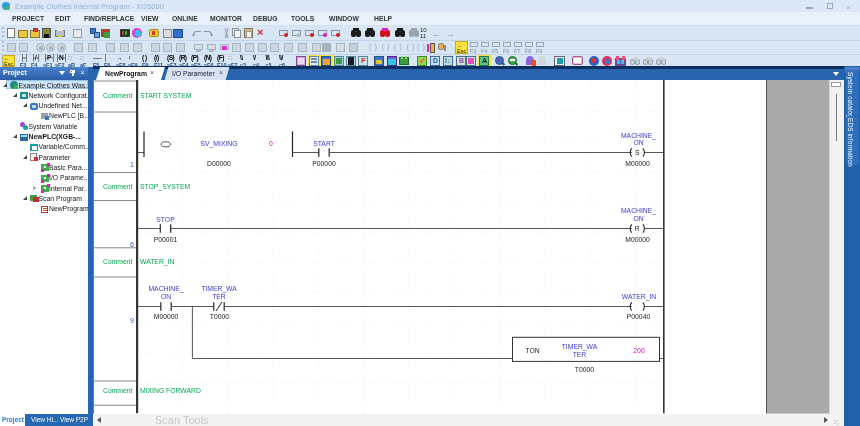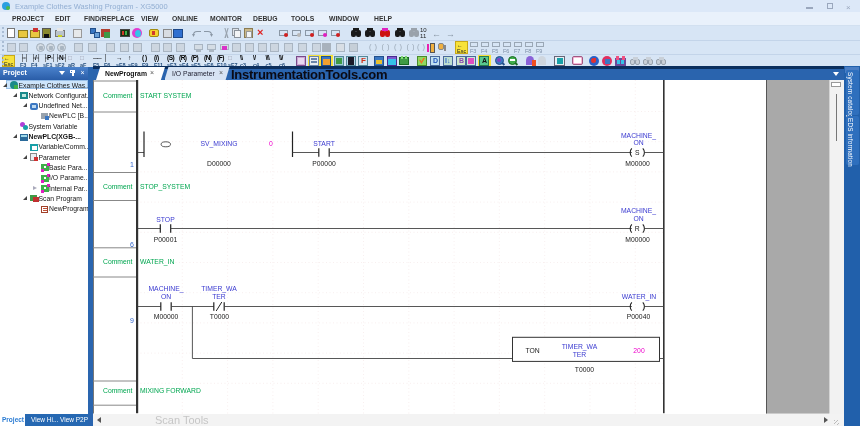--- a/index.html
+++ b/index.html
@@ -3,21 +3,21 @@
 <style>
 *{margin:0;padding:0;box-sizing:border-box;}
 html,body{width:860px;height:426px;overflow:hidden;font-family:"Liberation Sans",sans-serif;background:#fff;}
 .abs{position:absolute;}
 #page{position:relative;width:860px;height:426px;}
 </style></head><body>
 <div id="page">
 <div class="abs" style="left:0;top:0;width:860px;height:12px;background:#dce8f8;"></div>
 <div class="abs" style="left:2px;top:2px;width:8px;height:8px;border-radius:50%;background:#2a9fe0;"></div>
 <div class="abs" style="left:6px;top:6px;width:4px;height:4px;border-radius:50%;background:#4db848;"></div>
-<div class="abs" style="left:15px;top:2px;font-size:7.5px;color:#92aed2;">Example Clothes Washing Program - XG5000</div>
+<div class="abs" style="left:15px;top:2px;font-size:7.5px;color:#92aed2;">Example Clothes Internal Program - XG5000</div>
 <div class="abs" style="left:806px;top:7px;width:7px;height:1.5px;background:#9aa7bd;"></div>
 <div class="abs" style="left:827px;top:3px;width:6px;height:6px;border:1.2px solid #9aa7bd;"></div>
 <div class="abs" style="left:846px;top:3px;font-size:8px;color:#9aa7bd;">×</div>
 <div class="abs" style="left:0;top:12px;width:860px;height:14px;background:#e9f1fb;border-bottom:1px solid #d2e0f0;"></div>
 <div class="abs" style="left:12px;top:14.5px;font-size:6.8px;font-weight:bold;color:#333;">PROJECT</div>
 <div class="abs" style="left:55px;top:14.5px;font-size:6.8px;font-weight:bold;color:#333;">EDIT</div>
 <div class="abs" style="left:84px;top:14.5px;font-size:6.8px;font-weight:bold;color:#333;">FIND/REPLACE</div>
 <div class="abs" style="left:141px;top:14.5px;font-size:6.8px;font-weight:bold;color:#333;">VIEW</div>
 <div class="abs" style="left:172px;top:14.5px;font-size:6.8px;font-weight:bold;color:#333;">ONLINE</div>
 <div class="abs" style="left:210px;top:14.5px;font-size:6.8px;font-weight:bold;color:#333;">MONITOR</div>
@@ -263,21 +263,20 @@
 <div class="abs" style="left:659px;top:57px;width:5px;height:3px;background:#c9d0d8;"></div>
 <div class="abs" style="left:2px;top:55px;width:2px;height:11px;background:repeating-linear-gradient(#aabdd4 0 2px,transparent 2px 4px);"></div>
 <div class="abs" style="left:93px;top:66px;width:751px;height:3.5px;background:#0b2f5e;"></div>
 <div class="abs" style="left:93px;top:69px;width:751px;height:11px;background:#2a64ae;"></div>
 <div class="abs" style="left:96px;top:67px;width:69px;height:13px;background:#fff;clip-path:polygon(6% 0,100% 0,94% 100%,0 100%);"></div>
 <div class="abs" style="left:105px;top:69.5px;font-size:6.8px;font-weight:bold;color:#111;">NewProgram</div>
 <div class="abs" style="left:150px;top:69px;font-size:7px;color:#555;">×</div>
 <div class="abs" style="left:164.5px;top:67px;width:65px;height:13px;background:#d7e3f3;clip-path:polygon(6% 0,100% 0,94% 100%,0 100%);"></div>
 <div class="abs" style="left:172px;top:69.5px;font-size:6.8px;color:#223;">I/O Parameter</div>
 <div class="abs" style="left:219px;top:69px;font-size:7px;color:#555;">×</div>
-<div class="abs" style="left:231px;top:67px;font-size:13px;font-weight:bold;color:#0a0a14;letter-spacing:-0.25px;">InstrumentationTools.com</div>
 <div class="abs" style="left:833px;top:72px;width:0;height:0;border-left:3.5px solid transparent;border-right:3.5px solid transparent;border-top:4.5px solid #fff;"></div>
 <div class="abs" style="left:0;top:67px;width:88px;height:359px;background:#fff;"></div>
 <div class="abs" style="left:0;top:67px;width:88px;height:12.5px;background:linear-gradient(#4a82cc,#2a5da8);"></div>
 <div class="abs" style="left:3px;top:69px;font-size:7px;font-weight:bold;color:#fff;">Project</div>
 <div class="abs" style="left:59px;top:71px;width:0;height:0;border-left:3px solid transparent;border-right:3px solid transparent;border-top:4px solid #fff;"></div>
 <div class="abs" style="left:71.5px;top:69.5px;width:2px;height:6px;background:#fff;"></div>
 <div class="abs" style="left:70px;top:69.5px;width:5px;height:3px;border:1px solid #fff;"></div>
 <div class="abs" style="left:80.5px;top:68.5px;font-size:7px;color:#fff;">×</div>
 <div class="abs" style="left:6px;top:79.5px;width:82px;height:9.6px;background:#cde5fb;border:1px solid #9ac1e8;"></div>
 <div class="abs" style="left:2.5px;top:82.5px;width:0;height:0;border-right:4.5px solid #444;border-top:4.5px solid transparent;"></div>

